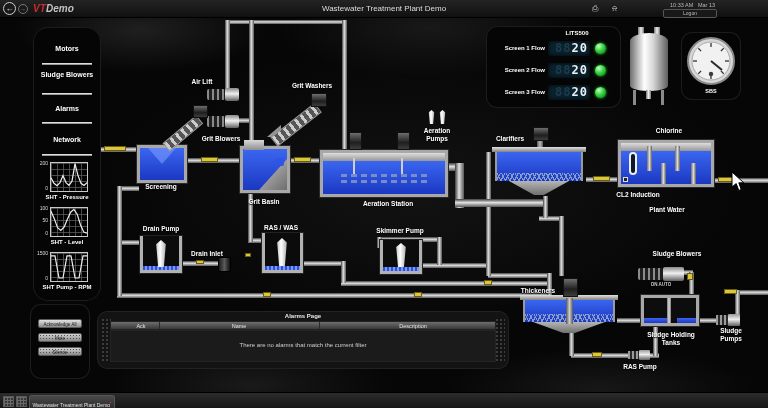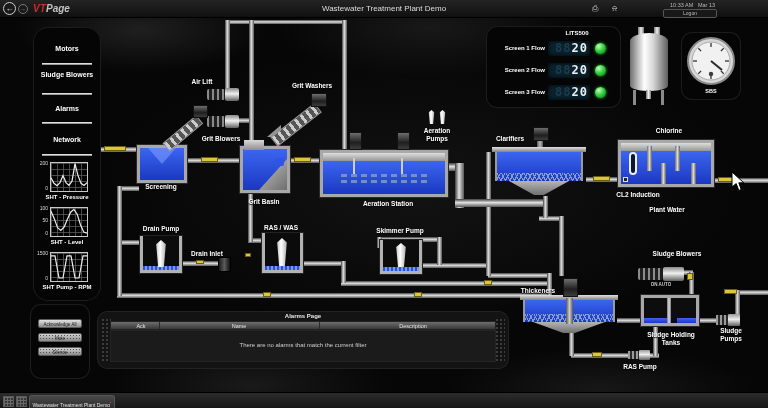--- a/index.html
+++ b/index.html
@@ -82,21 +82,21 @@
 </style>
 </head>
 <body>
 
 <div id="app">
 
   <div id="topbar">
     <div class="navbtn" style="left:3px;top:2px;width:11px;height:11px;font-size:8px;line-height:11px;">←</div>
     <div class="navbtn" style="left:18px;top:4px;width:8px;height:8px;font-size:6px;line-height:8px;opacity:.5;">→</div>
     <span class="logo" style="left:33px;color:#cc2a2a;">VT</span>
-    <span class="logo" style="left:46px;color:#c2c2c2;">Page</span>
+    <span class="logo" style="left:46px;color:#c2c2c2;">Demo</span>
     <div id="ttl">Wastewater Treatment Plant Demo</div>
     <span class="tbicon" style="left:592px;">⎙</span>
     <span class="tbicon" style="left:612px;">⍾</span>
     <span id="clock">
       <span>10:33 AM</span>&nbsp;&nbsp;
       <span>Mar 13</span></span>
     <div id="logon">Logon</div>
   </div>
 
   <div class="panel" style="left:34px;top:28px;width:66px;height:272px;">

